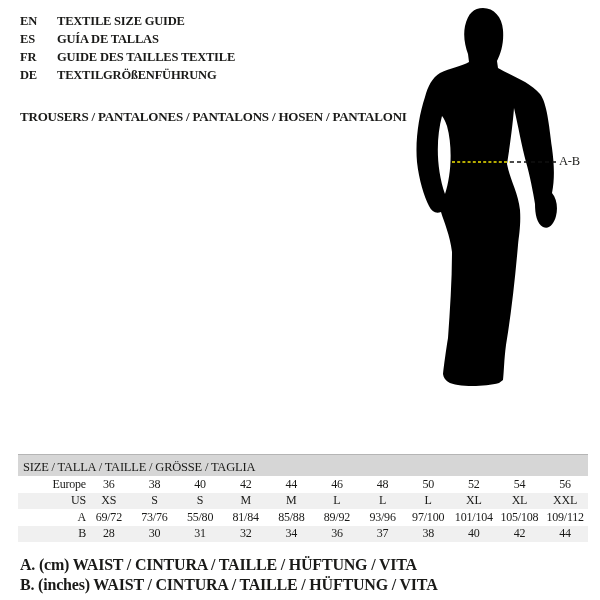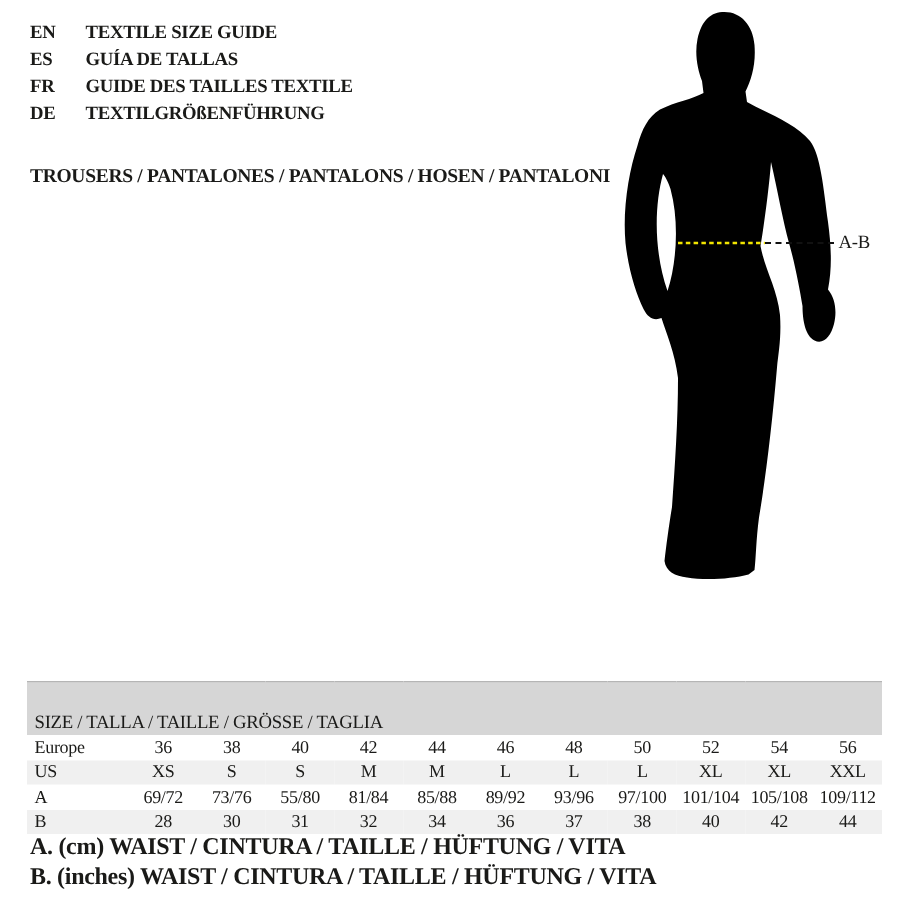--- a/index.html
+++ b/index.html
@@ -26,25 +26,25 @@
   .ab-label{position:absolute;left:559px;top:154px;font-size:12.5px;letter-spacing:-0.2px;}
   .dash-yellow{stroke:var(--waist-dash-yellow);stroke-width:1.6;stroke-dasharray:3 2.2;fill:none;}
   .dash-black{stroke:#111;stroke-width:1.3;stroke-dasharray:4 3;fill:none;}
   .body-fill{fill:var(--silhouette);}
   
   .size-table{
     position:absolute;left:18px;top:454px;width:570px;border-collapse:collapse;
     font-size:12px;letter-spacing:-0.2px;table-layout:fixed;
   }
   .size-table th{
-    background:var(--table-header-bg);height:17px;text-align:left;padding:18px 0 0 5px;
+    background:var(--table-header-bg);height:17px;text-align:left;padding:4px 0 0 5px;
     font-weight:400;font-size:12.5px;border-top:1px solid #b5b5b5;
   }
   .size-table td{height:16.5px;text-align:center;padding:0;white-space:nowrap;}
-  .size-table td.row-label{text-align:left;padding-left:5px;}
+  .size-table td.row-label{text-align:right;padding-left:5px;}
   .size-table tr.alt{background:var(--table-alt-row-bg);}
   .size-table col.label-col{width:68px;}
   
   .notes{position:absolute;left:20px;top:555px;font-size:16px;font-weight:700;letter-spacing:-0.2px;line-height:19.5px;}
 </style>
 </head>
 <body>
 
 <div class="canvas">
 

